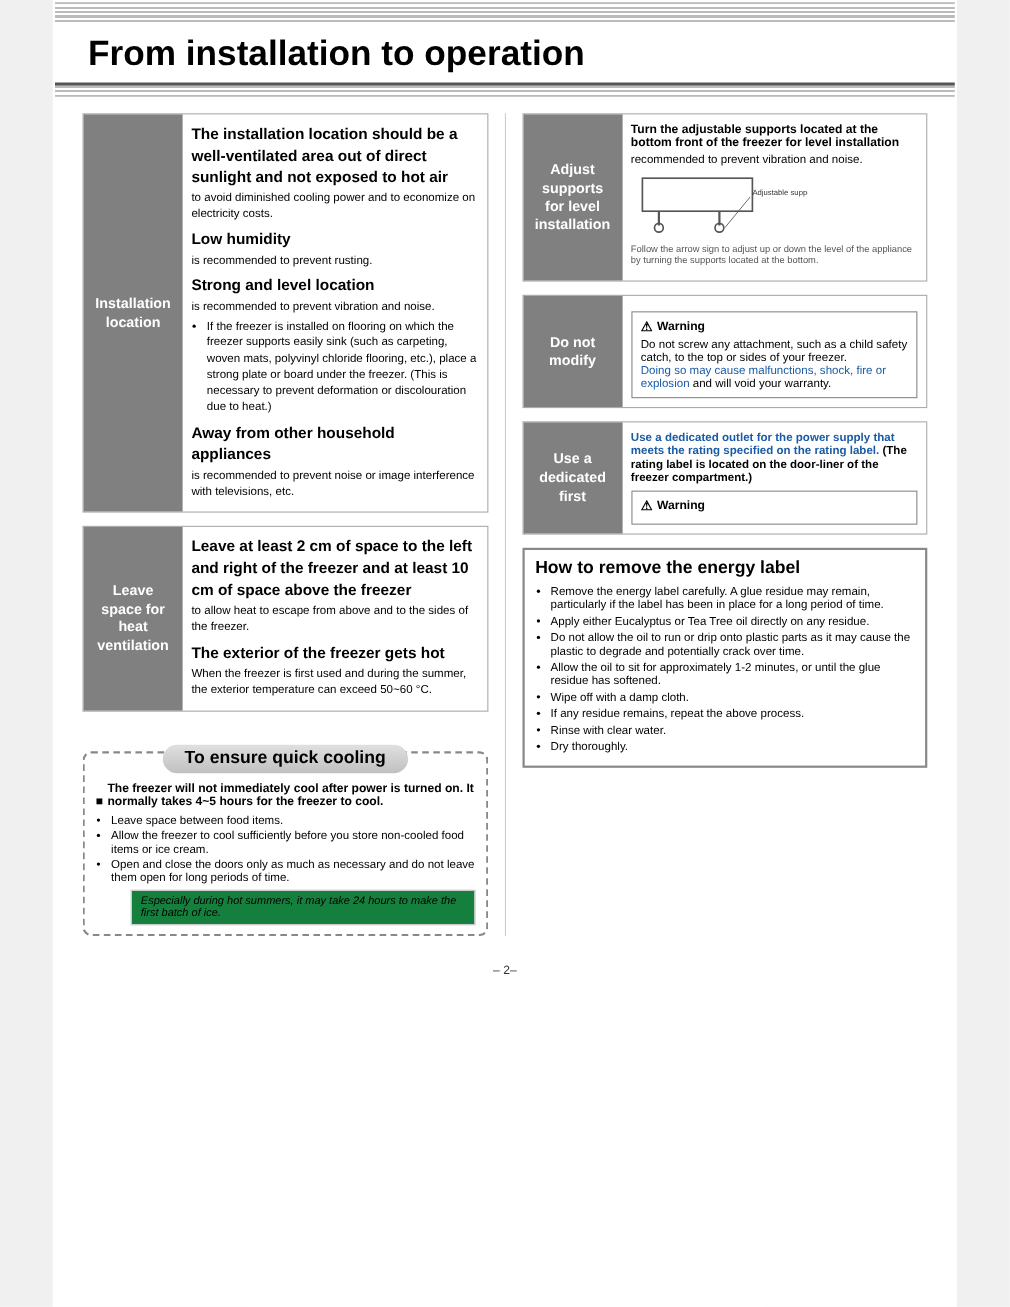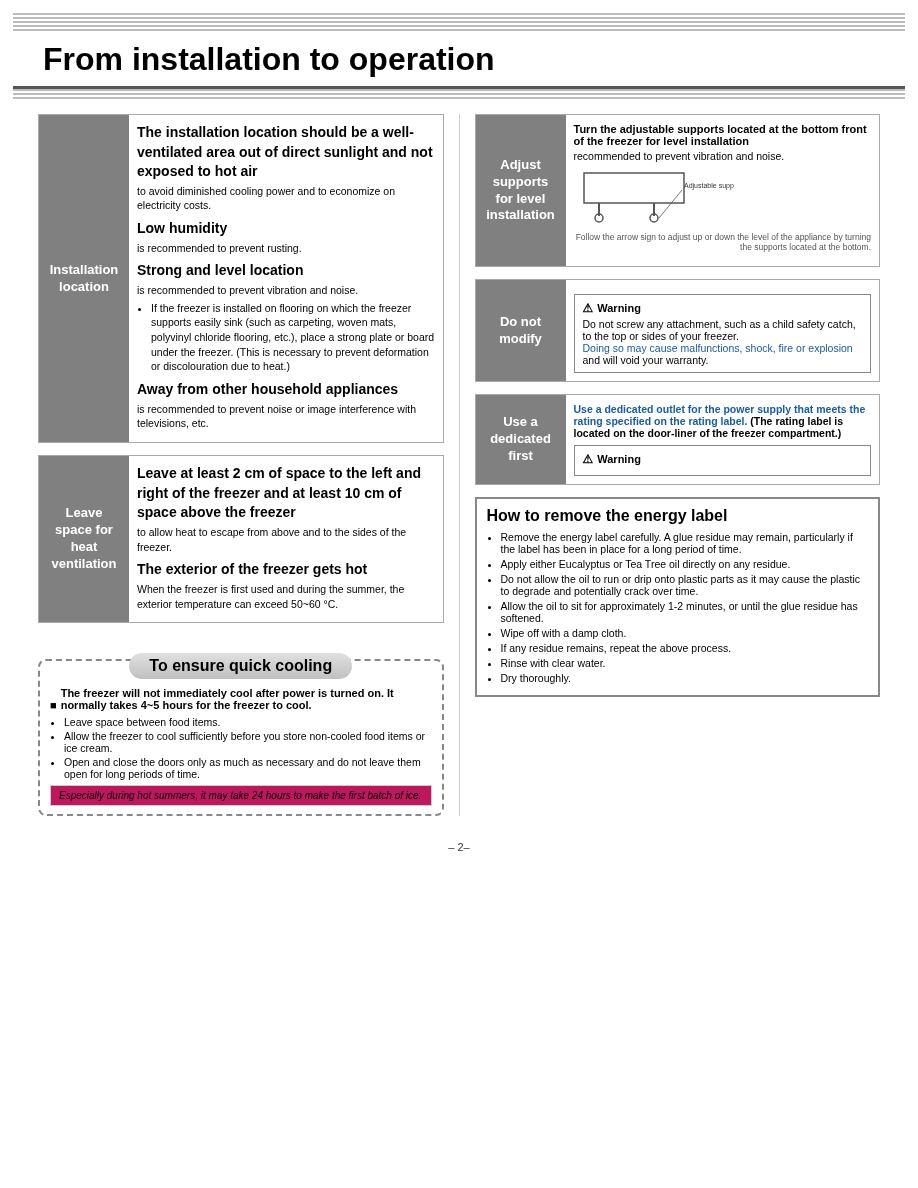--- a/index.html
+++ b/index.html
@@ -5,24 +5,24 @@
     * { box-sizing: border-box; margin: 0; padding: 0; }
     body {
       font-family: Arial, sans-serif;
       background: #f0f0f0;
       display: flex;
       justify-content: center;
       align-items: flex-start;
       min-height: 1188px;
     }
     .page {
-      width: 918px;
+      width: 822px;
       min-height: 1188px;
       background: #fff;
-      padding: 13px;
+      padding: 2px;
       position: relative;
     }
     
     .header-stripes {
       height: 18px;
       background: repeating-linear-gradient(
         to bottom,
         #bbb 0px, #bbb 2px,
         #fff 2px, #fff 4px
       );
@@ -93,25 +93,26 @@
     .quick-cooling-box ul {
       margin-left: 14px;
       margin-bottom: 5px;
     }
     .quick-cooling-box ul li {
       list-style: disc;
       font-size: 10.5px;
       margin-bottom: 2px;
     }
     .note-box {
-      background: #be185d;
+      background: #15803d;
       border: 1px solid #ccc;
       padding: 4px 8px;
       font-size: 10px;
       font-style: italic;
+      margin-left: 32px;
     }
     .warning-box {
       border: 1px solid #888;
       padding: 6px 8px;
       font-size: 10.5px;
       margin-top: 6px;
     }
     .warning-title {
       font-weight: bold;
       font-size: 11px;
@@ -308,21 +309,21 @@
               <svg width="160" height="60" class="support-svg">
 
                 <rect x="10" y="5" width="100" height="30" fill="none" stroke="#555" stroke-width="1.5"></rect>
                 <line x1="25" y1="35" x2="25" y2="48" stroke="#555" stroke-width="2"></line>
                 <line x1="80" y1="35" x2="80" y2="48" stroke="#555" stroke-width="2"></line>
                 <circle cx="25" cy="50" r="4" fill="none" stroke="#555" stroke-width="1.5"></circle>
                 <circle cx="80" cy="50" r="4" fill="none" stroke="#555" stroke-width="1.5"></circle>
                 <text x="110" y="20" font-size="7" fill="#333">Adjustable support</text>
                 <line x1="85" y1="50" x2="108" y2="22" stroke="#555" stroke-width="0.8"></line>
               </svg>
-              <p style="font-size:8.5px; color:#555;text-align:right;">Follow the arrow sign to adjust up or down the level of the appliance by turning the supports located at the bottom.</p>
+              <p style="font-size:8.5px; color:#555;">Follow the arrow sign to adjust up or down the level of the appliance by turning the supports located at the bottom.</p>
             </div>
           </div>
         </div>
       </div>
 
       <div class="adjust-section">
         <div class="adjust-row">
           <div class="adjust-label">Do not modify</div>
           <div class="adjust-body">
             <div class="warning-box">

